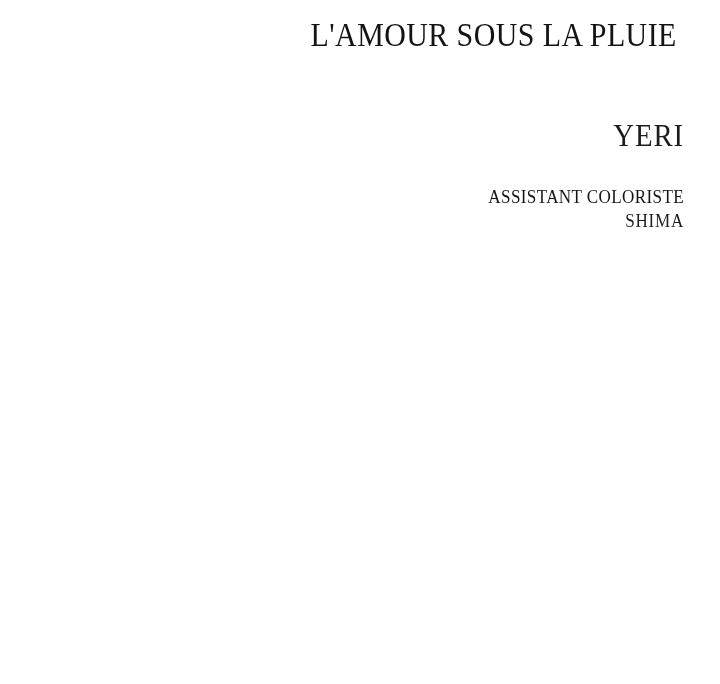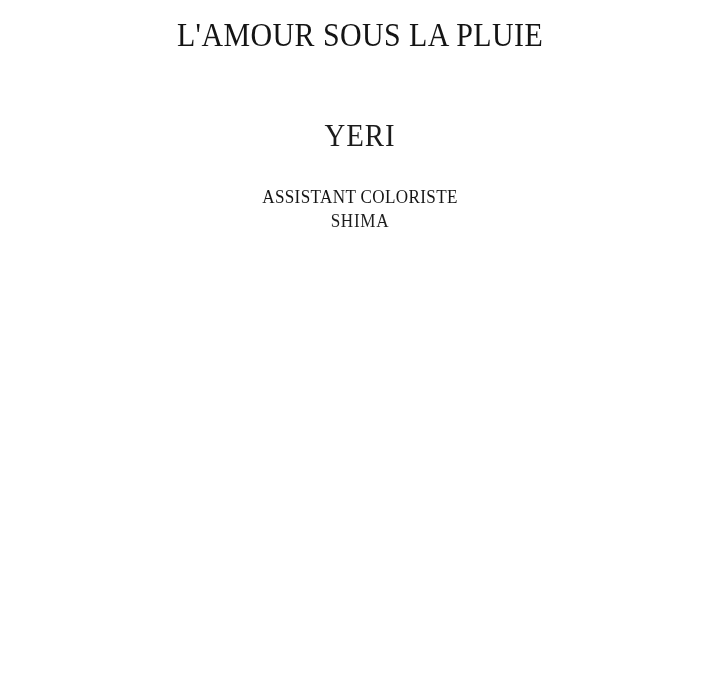--- a/index.html
+++ b/index.html
@@ -11,21 +11,21 @@
     width: 720px;
     height: 684px;
     overflow: hidden;
     font-family: "Liberation Serif", "DejaVu Serif", serif;
     color: #161616;
   }
   .page {
     width: 720px;
     height: 684px;
     background: #ffffff;
-    text-align: center;
+    text-align: right;
     position: relative;
   }
   .series-title {
     margin: 0;
     padding-top: 15px;
     font-size: 34px;
     font-weight: normal;
     line-height: 1.15;
     letter-spacing: 0.5px;
     white-space: nowrap;

